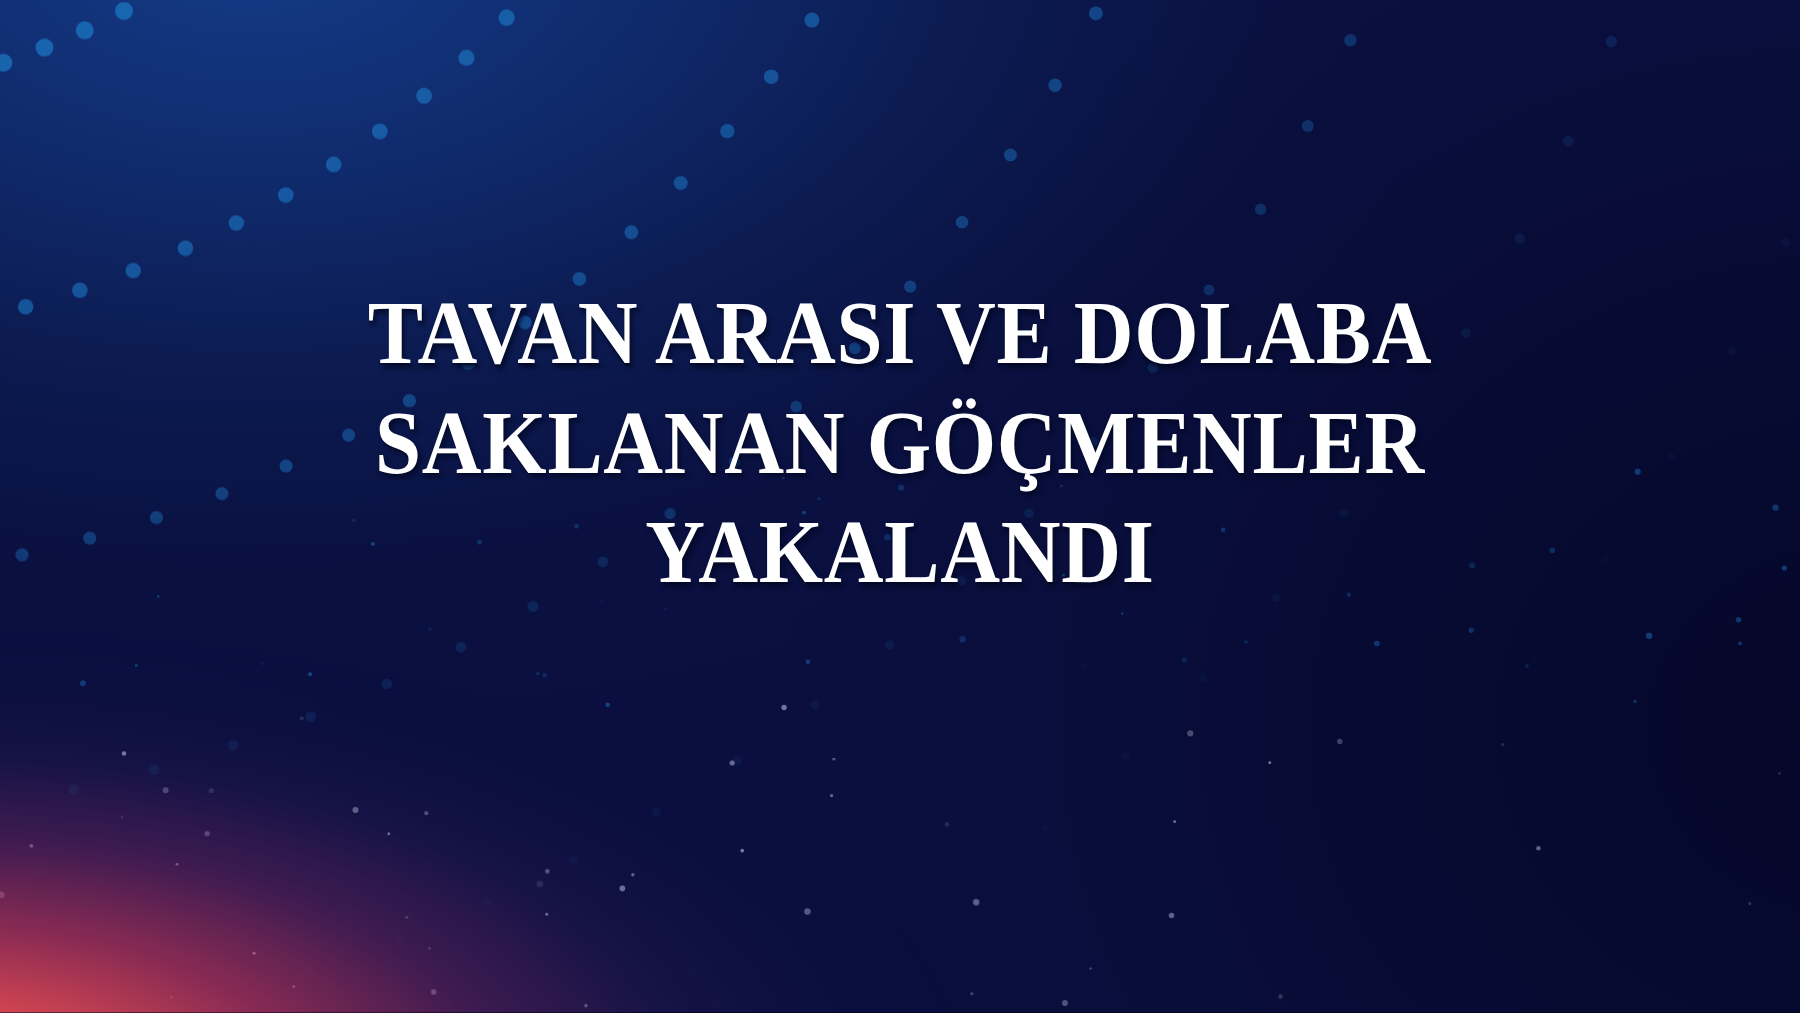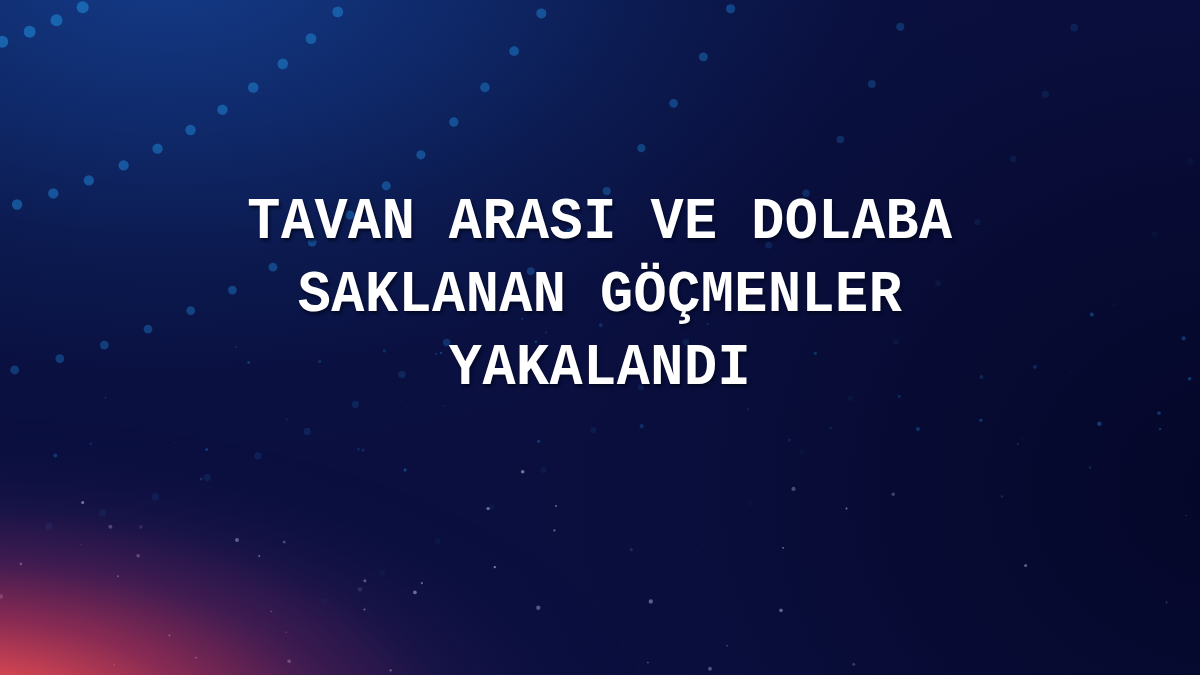--- a/index.html
+++ b/index.html
@@ -6,21 +6,21 @@
     margin: 0;
     padding: 0;
     background: #000;
   }
   #card {
     position: relative;
     width: 1200px;
     height: 675px;
     overflow: hidden;
     background: #0b1447;
-    font-family: Liberation Mono, monospace;
+    font-family: Liberation Serif, serif;
   }
 
   
   .layer {
     position: absolute;
     inset: 0;
     pointer-events: none;
   }
 
   

